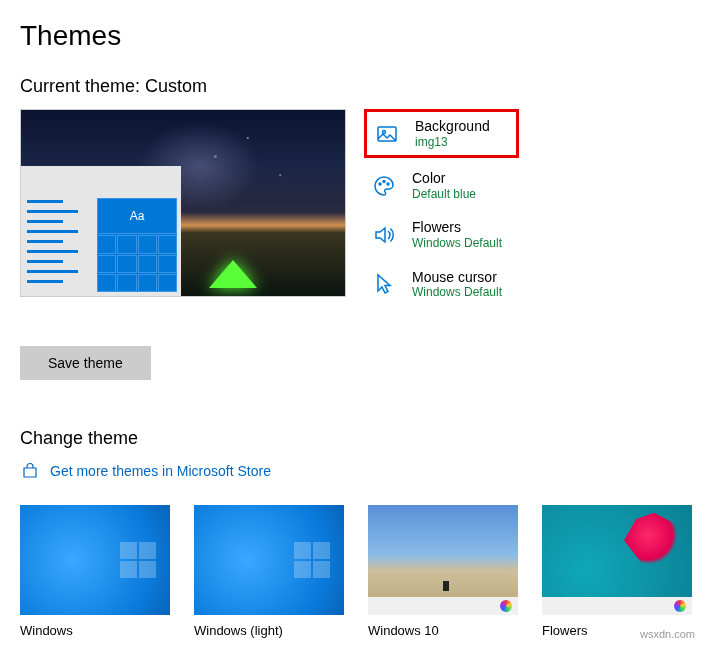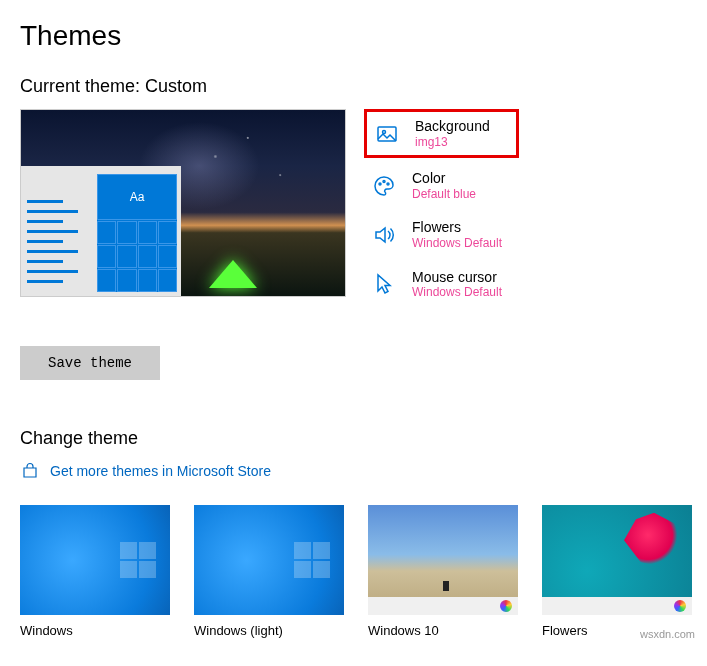--- a/index.html
+++ b/index.html
@@ -55,21 +55,21 @@
   }
   .taskbar-preview {
     position: absolute;
     bottom: 0; left: 0;
     width: 160px; height: 130px;
     background: #e6e6e6;
   }
   .tile-cluster {
     position: absolute;
     bottom: 4px; left: 76px;
-    width: 80px; height: 118px;
+    width: 80px; height: 94px;
     display: grid;
     grid-template-columns: repeat(4, 1fr);
     grid-template-rows: 2fr 1fr 1fr 1fr;
     gap: 1px;
     background: #0078d7;
   }
   .tile-cluster > div { background: #0078d7; border: 1px solid #3a96e8; }
   .tile-big { grid-column: 1 / span 4; display:flex; align-items:center; justify-content:center; color:#fff; font-size:12px; }
   .list-lines {
     position:absolute;
@@ -97,29 +97,29 @@
     padding: 6px 26px 6px 6px;
   }
   .setting-icon {
     width: 28px; height: 28px;
     display:flex; align-items:center; justify-content:center;
     color: #0078d7;
     flex-shrink:0;
   }
   .setting-text { line-height: 1.2; }
   .setting-title { font-size: 14px; color:#000; }
-  .setting-sub { font-size: 12px; color:#ec4899; }
+  .setting-sub { font-size: 12px; color:#15803d; }
   .save-button {
     margin-top: 18px;
     background: #cccccc;
     border: none;
     padding: 9px 28px;
     font-size: 14px;
     cursor: pointer;
-    font-family: Liberation Mono, monospace;
+    font-family: Liberation Sans, sans-serif;
   }
   .change-theme-section {
     margin-top: 48px;
   }
   .store-link {
     display:flex;
     align-items:center;
     gap: 10px;
     color: #0067c0;
     font-size: 14px;

